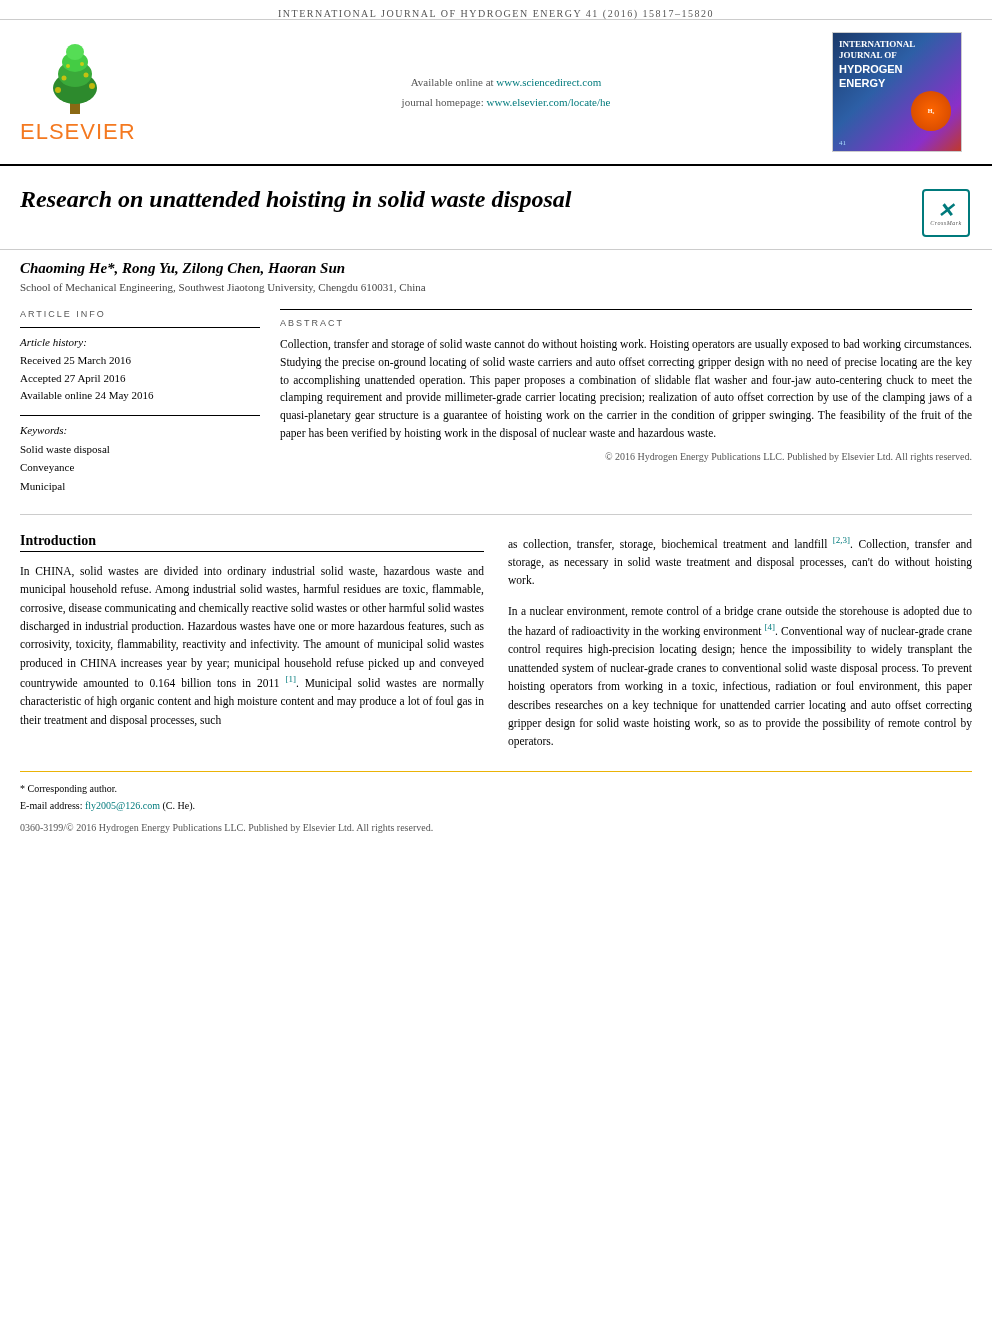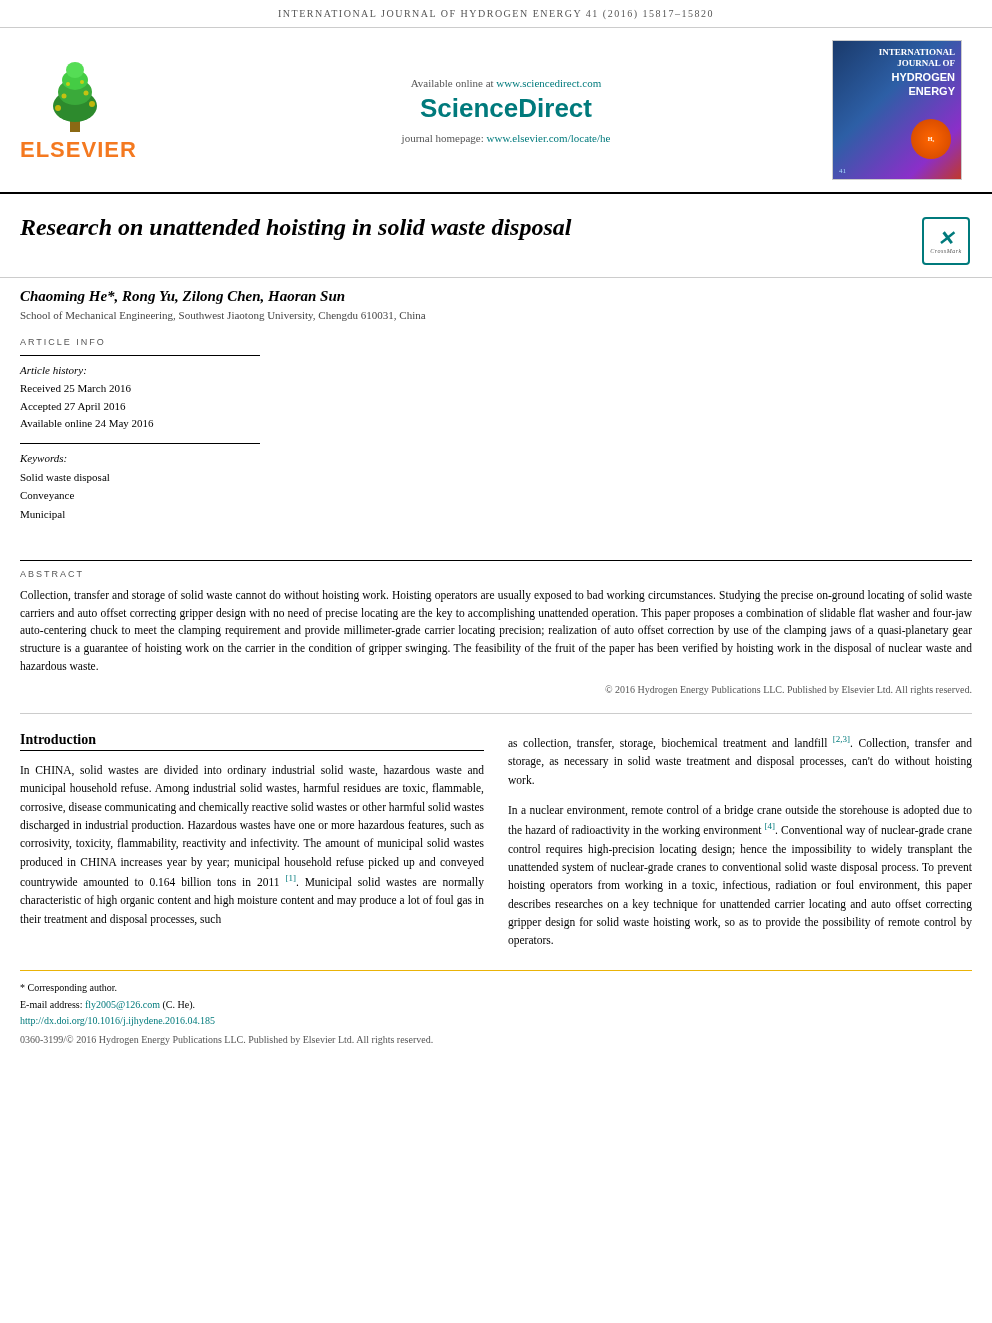--- a/index.html
+++ b/index.html
@@ -9,21 +9,21 @@
       width: 992px;
       min-height: 1323px;
       font-size: 13px;
       color: #000;
     }
 
     
     .top-bar {
       background: #fff;
       text-align: center;
-      padding: 8px 0 8px 0;
+      padding: 8px 0 0 0;
       font-size: 10px;
       letter-spacing: 1.5px;
       color: #555;
       text-transform: uppercase;
       border-bottom: 1px solid #ccc;
     }
 
     
     .header-area {
       display: flex;
@@ -35,21 +35,21 @@
       width: 160px;
       flex-shrink: 0;
     }
     .elsevier-logo {
       display: flex;
       flex-direction: column;
       align-items: flex-start;
     }
     .elsevier-text {
       font-size: 22px;
-      font-weight: bold;
+      font-weight: normal;
       color: #f47920;
       font-family: Arial, sans-serif;
       letter-spacing: 1px;
       margin-top: 4px;
     }
 
     .header-center {
       flex: 1;
       text-align: center;
       padding: 0 20px;
@@ -80,30 +80,29 @@
       color: #007a7c;
       text-decoration: none;
     }
 
     .header-right {
       width: 140px;
       flex-shrink: 0;
     }
     .journal-cover {
       width: 130px;
-      height: 140px;
+      height: 120px;
       background: linear-gradient(135deg, #1a3a6b 0%, #2d5fa6 40%, #8b2fc9 80%, #c0392b 100%);
       border: 1px solid #ccc;
       display: flex;
       flex-direction: column;
       padding: 6px;
       position: relative;
       color: #fff;
       font-size: 8px;
-      text-align: right;
     }
     .journal-cover-title {
       font-size: 9px;
       font-weight: bold;
       text-transform: uppercase;
       color: #fff;
       line-height: 1.2;
     }
     .journal-cover-subtitle {
       font-size: 11px;
@@ -196,22 +195,21 @@
     .affiliation-line {
       font-size: 11px;
       color: #444;
       margin-top: 4px;
     }
 
     
     .two-col {
       display: flex;
       padding: 10px 20px 0 20px;
-      gap: 36px;
-      flex-direction: column;
+      gap: 20px;
     }
     .col-left {
       width: 240px;
       flex-shrink: 0;
     }
     .col-right {
       flex: 1;
     }
 
     
@@ -381,21 +379,20 @@
       </svg>
       <div class="elsevier-text">ELSEVIER</div>
     </div>
   </div>
 
   <div class="header-center">
     <div class="available-online">
       <span>Available online at</span>
       <a class="sciencedirect-link" href="#">www.sciencedirect.com</a>
     </div>
-    <div class="sciencedirect-brand">ScienceDirect</div>
     <div class="journal-homepage">
       <span>journal homepage:</span>
       <a class="journal-link" href="#">www.elsevier.com/locate/he</a>
     </div>
   </div>
 
   <div class="header-right">
     <div class="journal-cover">
       <div class="journal-cover-title">International Journal of</div>
       <div class="journal-cover-subtitle">HYDROGEN</div>
@@ -471,15 +468,14 @@
 
 <div class="footnote-section">
   <div class="footnote-text">
     <span>* Corresponding author.</span>
   </div>
   <div class="footnote-text">
     <span>E-mail address:</span>
     <a class="footnote-link" href="#">fly2005@126.com</a>
     <span>(C. He).</span>
   </div>
-  <a class="footer-doi" href="#">http://dx.doi.org/10.1016/j.ijhydene.2016.04.185</a>
   <div class="footer-issn">0360-3199/© 2016 Hydrogen Energy Publications LLC. Published by Elsevier Ltd. All rights reserved.</div>
 </div>
 
 </body></html>

